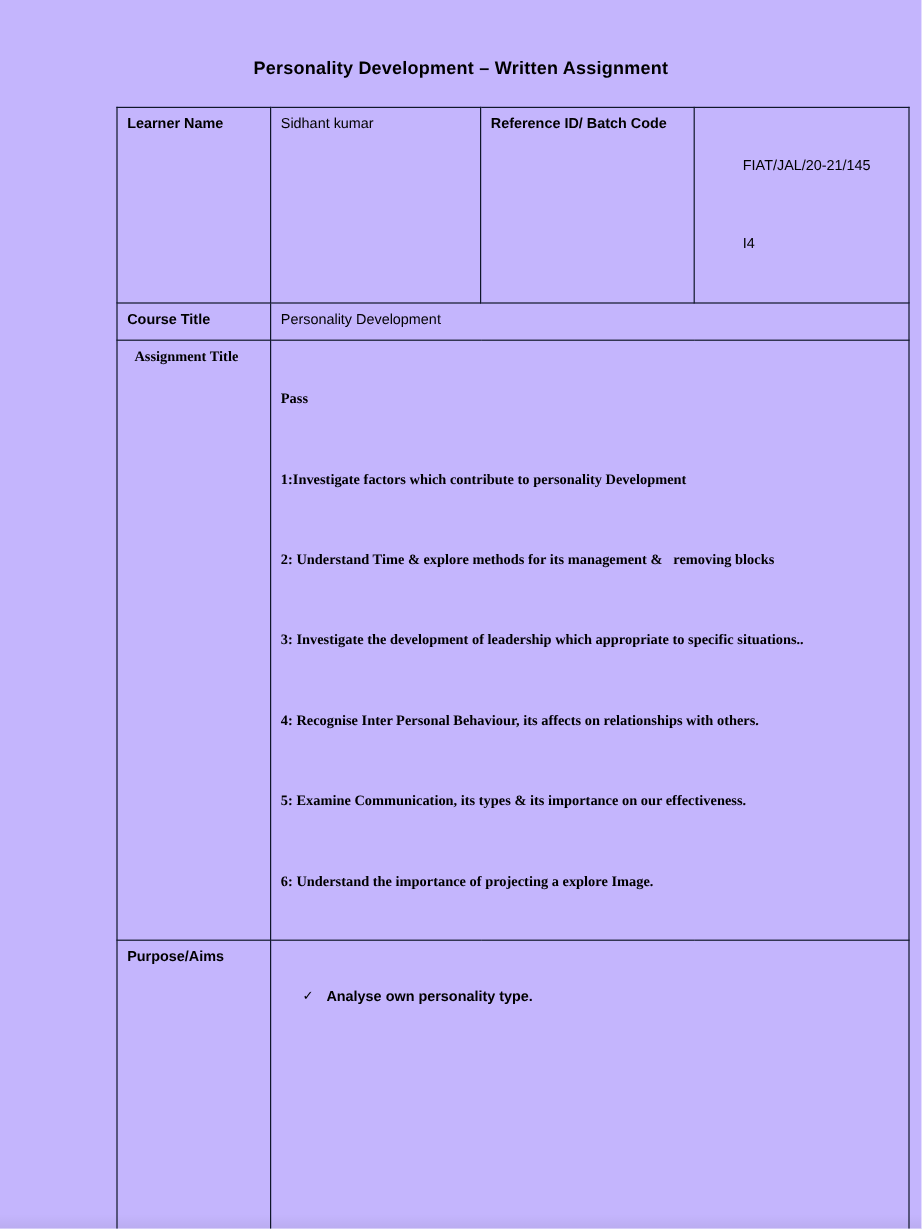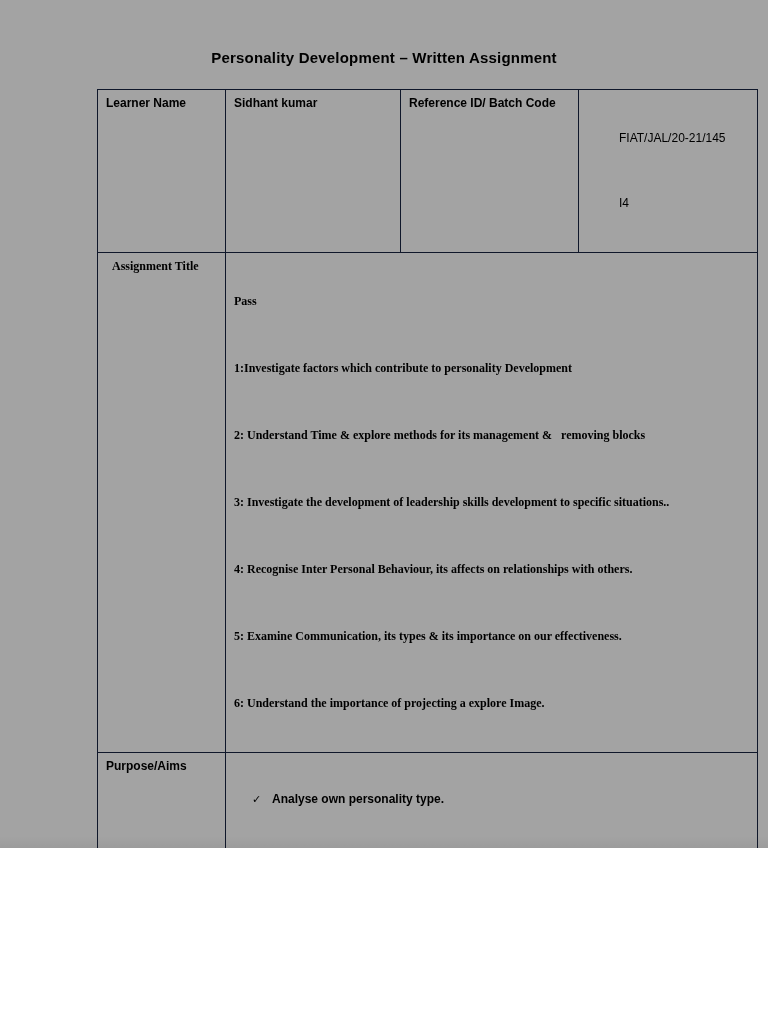--- a/index.html
+++ b/index.html
@@ -4,22 +4,22 @@
 <style>
   * { box-sizing: border-box; margin: 0; padding: 0; }
   html, body {
     width: 768px; height: 1024px;
     background: #ffffff;
     font-family: "Liberation Sans", sans-serif;
     color: #000;
   }
   .page {
     position: relative;
-    width: 768px; height: 848px;
-    background: #a3a3a3;
+    width: 768px; height: 1024px;
+    background: #c4b5fd;
     overflow: hidden;
   }
   .doc-title {
     position: absolute;
     top: 49px; left: 0; width: 100%;
     text-align: center;
     font-size: 15px;
     font-weight: bold;
     letter-spacing: 0.2px;
   }
@@ -33,21 +33,21 @@
   table.main td {
     border: 1px solid #0f172a;
     vertical-align: top;
     font-size: 12px;
     line-height: 17px;
     padding: 5px 8px;
     white-space: pre-wrap;
     word-wrap: break-word;
   }
   .lbl { font-weight: bold; }
-  .val { font-weight: bold; }
+  .val { font-weight: normal; }
   .indent-label { padding-left: 14px !important; }
   .para {
     margin: 0 0 14px 0;
     line-height: 19px;
     font-weight: bold;
   }
   .para:last-child { margin-bottom: 0; }
   .ref-line { line-height: 19px; font-weight: normal; margin-left: 32px; }
   .ref-line.first { margin-bottom: 12px; }
   .purpose-cell { padding-left: 26px !important; padding-top: 4px !important; }
@@ -92,30 +92,34 @@
         <tr style="height:66px;">
       <td class="lbl">Learner Name</td>
       <td class="val">Sidhant kumar</td>
       <td class="lbl">Reference ID/ Batch Code</td>
       <td>
         <div class="ref-line first">FIAT/JAL/20-21/145</div>
         <div class="ref-line">I4</div>
       </td>
     </tr>
 
+    <tr style="height:31px;">
+      <td class="lbl">Course Title</td>
+      <td class="val" colspan="3">Personality Development</td>
+    </tr>
 
 
 
     <tr style="height:227px;font-family:Liberation Serif, serif;">
       <td class="lbl indent-label">Assignment Title</td>
       <td colspan="3">
         <p class="para">Pass</p>
         <p class="para">1:Investigate factors which contribute to personality Development</p>
         <p class="para">2: Understand Time &amp; explore methods for its management &amp;   removing blocks</p>
-        <p class="para">3: Investigate the development of leadership skills development to specific situations..</p>
+        <p class="para">3: Investigate the development of leadership which appropriate to specific situations..</p>
         <p class="para">4: Recognise Inter Personal Behaviour, its affects on relationships with others.</p>
         <p class="para">5: Examine Communication, its types &amp; its importance on our effectiveness.</p>
         <p class="para">6: Understand the importance of projecting a explore Image.</p>
       </td>
     </tr>
 
     <tr style="height:283px;">
       <td class="lbl">Purpose/Aims</td>
       <td colspan="3" class="purpose-cell">
         <div class="p-item">

